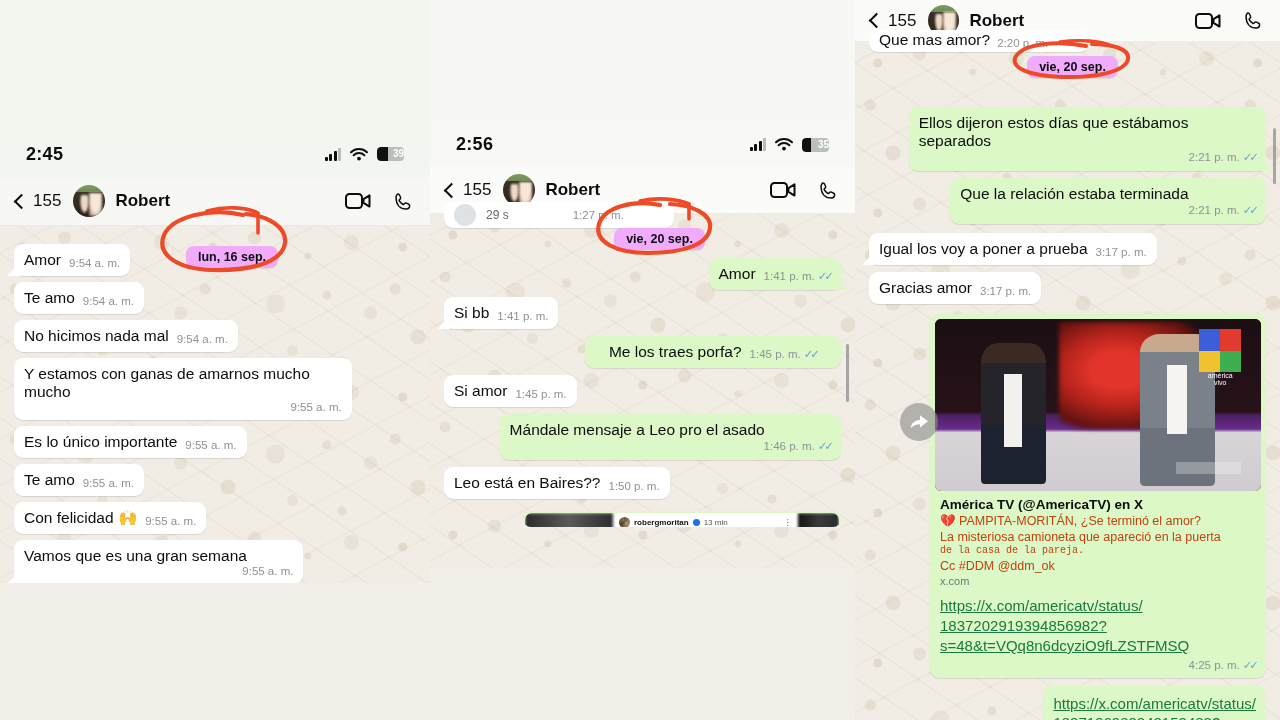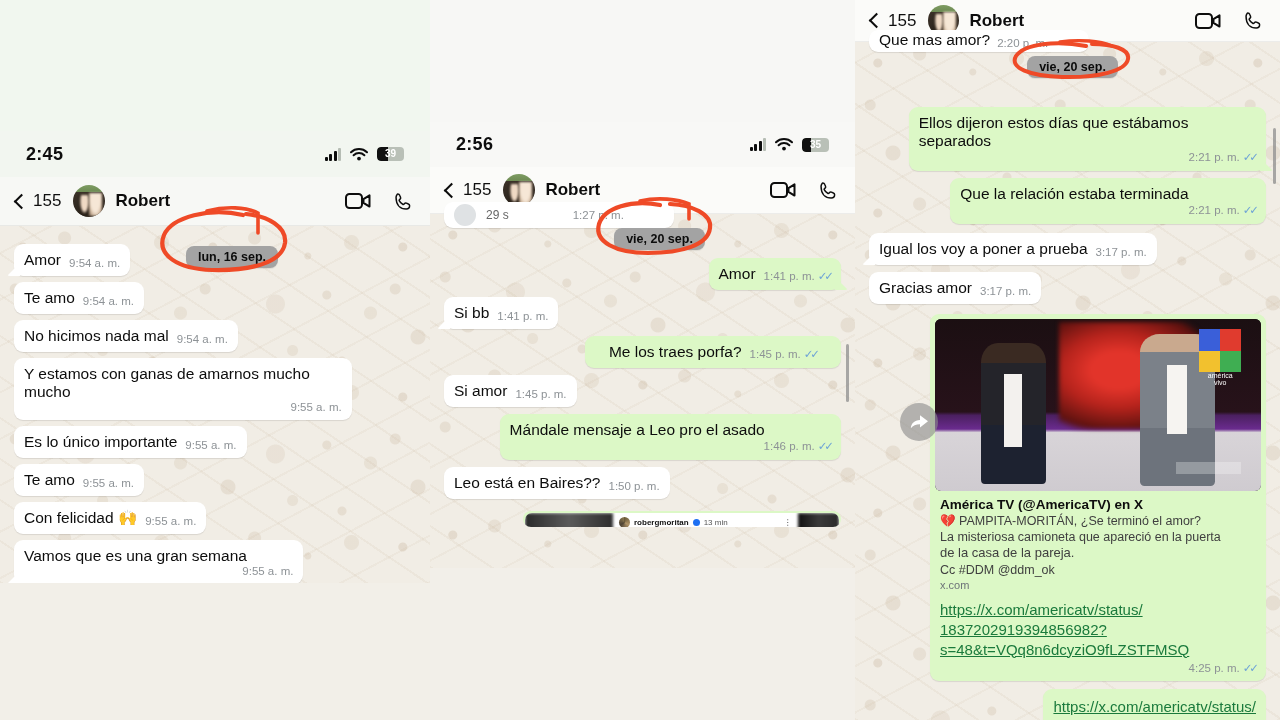--- a/index.html
+++ b/index.html
@@ -50,21 +50,21 @@
   .sig { display: flex; align-items: flex-end; gap: 1.5px; height: 13px; }
   .sig i { display:block; width: 3px; background:#0d0d0d; border-radius:1px; }
   .sig i:nth-child(1){height:4px}.sig i:nth-child(2){height:7px}
   .sig i:nth-child(3){height:10px}.sig i:nth-child(4){height:13px;background:#b6bdb4}
   .batt {
     position: relative; width: 27px; height: 14px; border-radius: 4px;
     background: #b9c0b7; overflow: hidden;
     display:flex; align-items:center;
   }
   .batt .fill { position:absolute; left:0; top:0; bottom:0; background:#111; border-radius:4px 0 0 4px; }
-  .batt .num { position:relative; z-index:2; width:100%; text-align:center; color:#fff; font-weight:bold; line-height:1; }
+  .batt .num { position:relative; z-index:2; width:100%; text-align:right; color:#fff; font-weight:bold; line-height:1; }
   .batt::after { content:""; position:absolute; right:-3px; top:4px; width:2px; height:6px; background:#b9c0b7; border-radius:0 2px 2px 0;}
 
   
   .chatheader {
     position: absolute; left:0; right:0;
     display:flex; align-items:center;
     background:#f7f8f5;
     border-bottom: 1px solid rgba(0,0,0,.06);
   }
   .back { display:flex; align-items:center; gap:6px; color:#0f0f0f; }
@@ -110,21 +110,21 @@
   }
   .tail-out::after{
     content:""; position:absolute; right:-7px; bottom:0; width:13px; height:13px;
     background:#dcf8c6; clip-path: polygon(0 0,100% 100%,0 100%);
     border-bottom-right-radius:3px;
   }
 
   
   .datechip-wrap { display:flex; justify-content:center; }
   .datechip {
-    background:#a3a3a3; color:#0c0c0c; font-weight:bold;
+    background:#f0abfc; color:#0c0c0c; font-weight:bold;
     border-radius:8px; box-shadow:0 1px 1px rgba(0,0,0,.08);
   }
 
   
   .redcircle { position:absolute; pointer-events:none; }
 
   
   .lp-thumb {
     width:100%; border-radius:6px; overflow:hidden; position:relative;
     background:#120a18;
@@ -149,21 +149,21 @@
   }
   .lp-manB::after{ content:""; position:absolute; left:36%; top:20%; width:26%; height:46%; background:#f6f4f1; }
   .lp-logo{ position:absolute; right:6%; top:6%; width:13%; }
   .lp-logo .sq{ display:grid; grid-template-columns:1fr 1fr; grid-template-rows:1fr 1fr; width:100%; aspect-ratio:1; }
   .lp-logo .sq i{display:block}
   .lp-logo .sq i:nth-child(1){background:#3a5fd9}.lp-logo .sq i:nth-child(2){background:#e03b2e}
   .lp-logo .sq i:nth-child(3){background:#f2c12e}.lp-logo .sq i:nth-child(4){background:#3fae52}
   .lp-logo .cap{ color:#fff; text-align:center; line-height:1.05; }
 
   .lp-title{ font-weight:bold; color:#0d0d0d; }
-  .lp-desc{ color:#404040; }
+  .lp-desc{ color:#c2410c; }
   .lp-host{ color:#6d7378; }
   .urltext { color:#1a7a3c; text-decoration:underline; word-break:break-all; }
 
   
   .fwd {
     position:absolute; border-radius:50%;
     background: rgba(140,140,140,.62);
     display:flex; align-items:center; justify-content:center;
   }
 
@@ -542,21 +542,21 @@
                 </span>
               <span class="cap" style="font-size:7px;display:block;">américa</span>
               <span class="cap" style="font-size:7px;display:block;">vivo</span>
             </span>
             <span style="position:absolute;right:6%;bottom:10%;width:20%;height:7%;background:rgba(255,255,255,.28);"></span>
           </div>
           <div style="padding:5px 5px 0 5px;line-height:1.28;">
             <div class="lp-title" style="font-size:13.5px;">América TV (@AmericaTV) en X</div>
             <div class="lp-desc" style="font-size:12.5px;">💔 PAMPITA-MORITÁN, ¿Se terminó el amor?</div>
             <div class="lp-desc" style="font-size:12.5px;">La misteriosa camioneta que apareció en la puerta</div>
-            <div class="lp-desc" style="font-size:13px;">de la casa de la pareja.</div>
+            <div class="lp-desc" style="font-size:10px;font-family:Liberation Mono, monospace;">de la casa de la pareja.</div>
             <div class="lp-desc" style="font-size:12.5px;">Cc #DDM @ddm_ok</div>
             <div class="lp-host" style="font-size:11px;margin-top:0;">x.com</div>
           </div>
           <div style="padding:8px 5px 0 5px;line-height:1.32;">
             <div class="urltext" style="font-size:15px;">https://x.com/americatv/status/</div>
             <div class="urltext" style="font-size:15px;">1837202919394856982?</div>
             <div class="urltext" style="font-size:15px;">s=48&amp;t=VQq8n6dcyziO9fLZSTFMSQ</div>
           </div>
           <div class="meta" style="font-size:11.5px;justify-content:flex-end;padding:2px 5px 0 0;">
             <span>4:25 p. m.</span>

